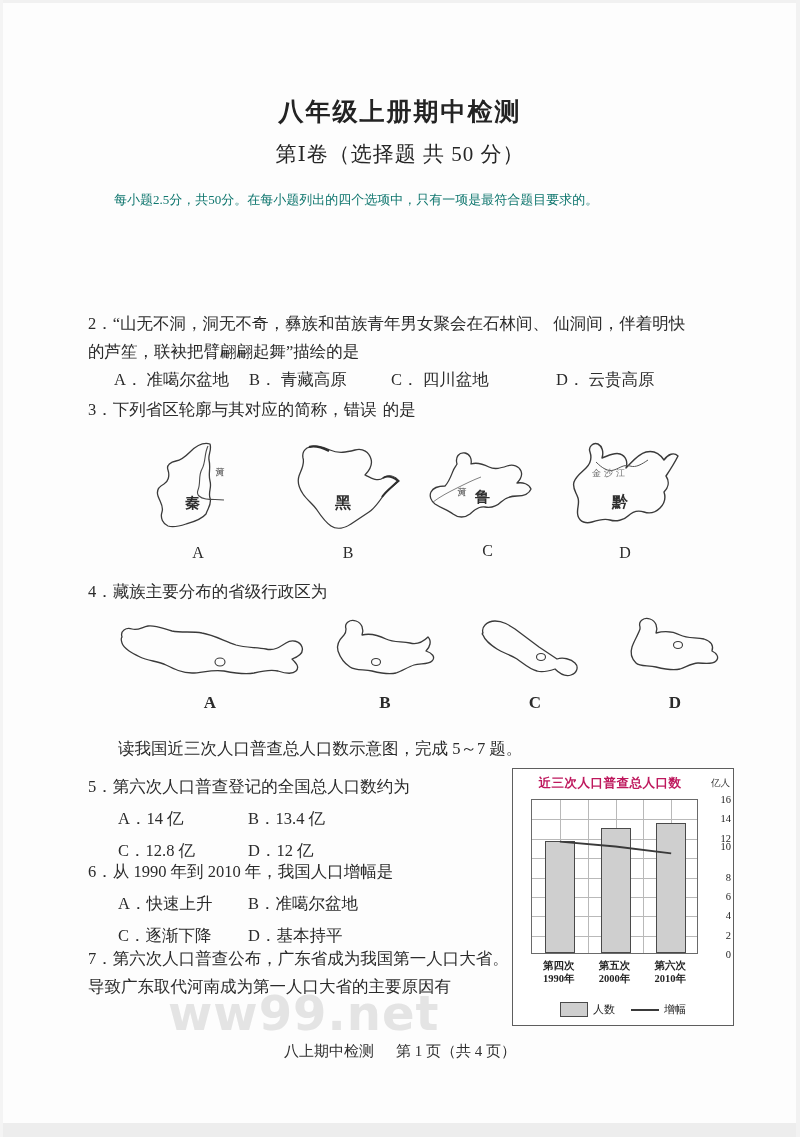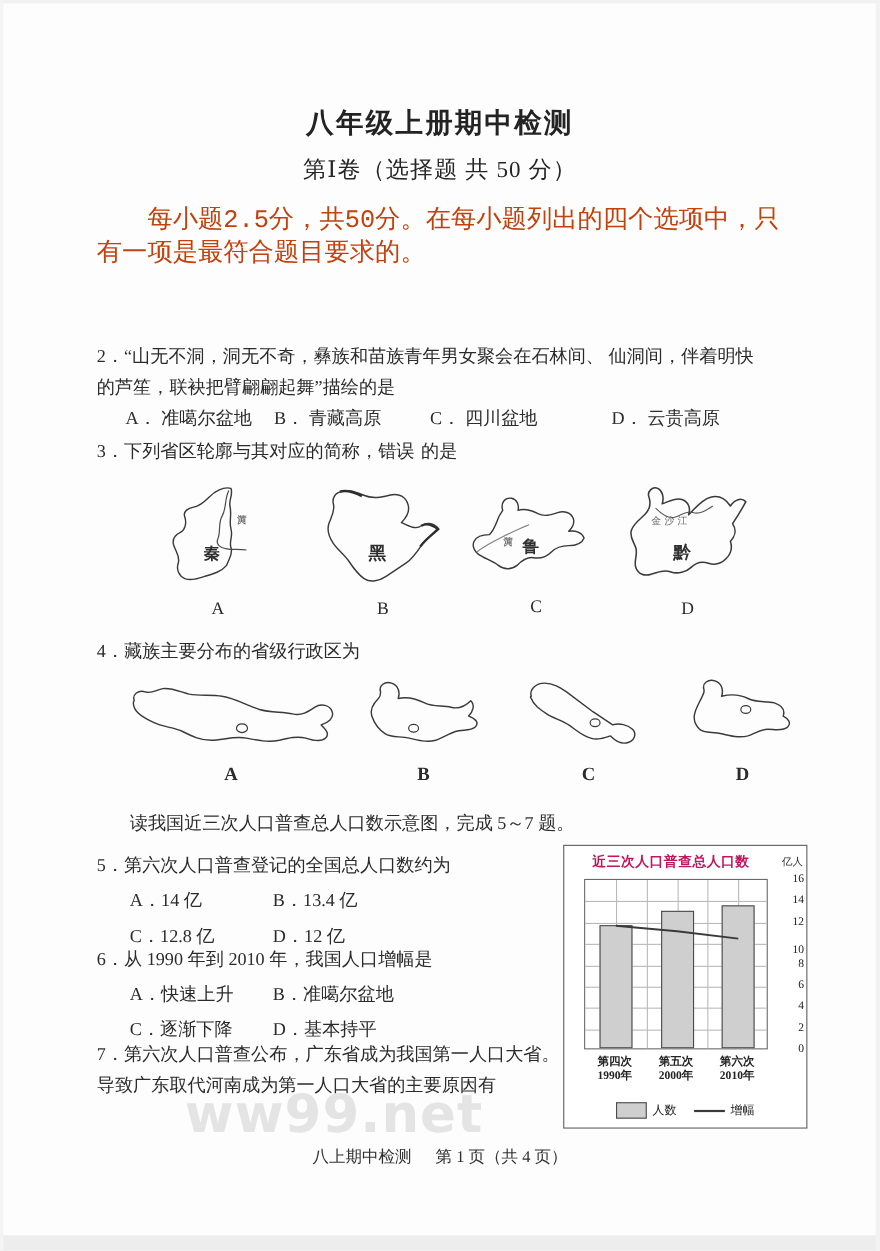--- a/index.html
+++ b/index.html
@@ -49,24 +49,23 @@
   }
   .paper-part{
     position:absolute;left:0;right:0;top:140px;
     text-align:center;
     font-size:21px;
     letter-spacing:1px;
     color:#262626;
   }
   .instruction{
     position:absolute;left:88px;top:185px;width:630px;
-    font-size:23px;line-height:30px;
+    font-size:13px;line-height:30px;
     text-indent:2em;
-    color:#c2410c;
-    font-family:Liberation Mono, monospace;
+    color:#0f766e;
   }
 
   
   .q{position:absolute;font-size:16.5px;line-height:28px;color:#2b2b2b;}
   .q-stem{white-space:nowrap;}
   .opts{white-space:nowrap;}
   .opt{display:inline-block;}
 
   .emph{position:relative;}
   .emph::after{
@@ -331,21 +330,21 @@
           <svg width="167" height="155" style="position: absolute; left: 0px; top: 0px;">
             <polyline points="27.833333333333332,41.65625 83.5,46.5 139.16666666666666,53.28125" fill="none" stroke="#3a3a3a" stroke-width="1.8"></polyline>
           </svg>
         </div>
       <div id="y-axis">
           <div class="ytick" style="top: 185px;">0</div>
           <div class="ytick" style="top: 165.625px;">2</div>
           <div class="ytick" style="top: 146.25px;">4</div>
           <div class="ytick" style="top: 126.875px;">6</div>
           <div class="ytick" style="top: 107.5px;">8</div>
-          <div class="ytick" style="top: 95px;">10</div>
+          <div class="ytick" style="top: 77px;">10</div>
           <div class="ytick" style="top: 68.75px;">12</div>
           <div class="ytick" style="top: 49.375px;">14</div>
           <div class="ytick" style="top: 30px;">16</div>
         </div>
       <div id="x-axis">
           <div class="xcat" style="left: 15.8333px; top: 190px; width: 60px;">
             <div>第四次</div>
             <div>1990年</div>
           </div>
           <div class="xcat" style="left: 71.5px; top: 190px; width: 60px;">

